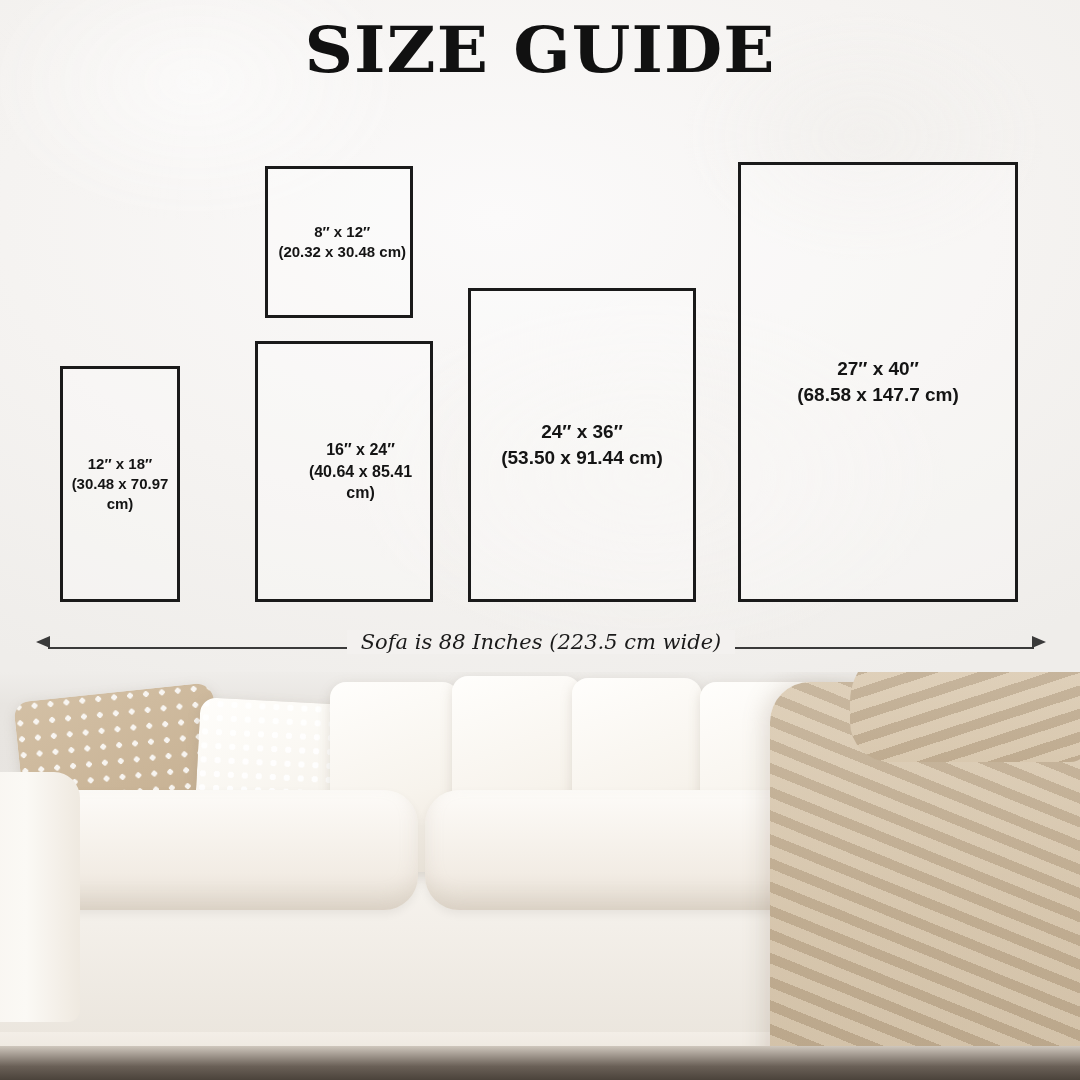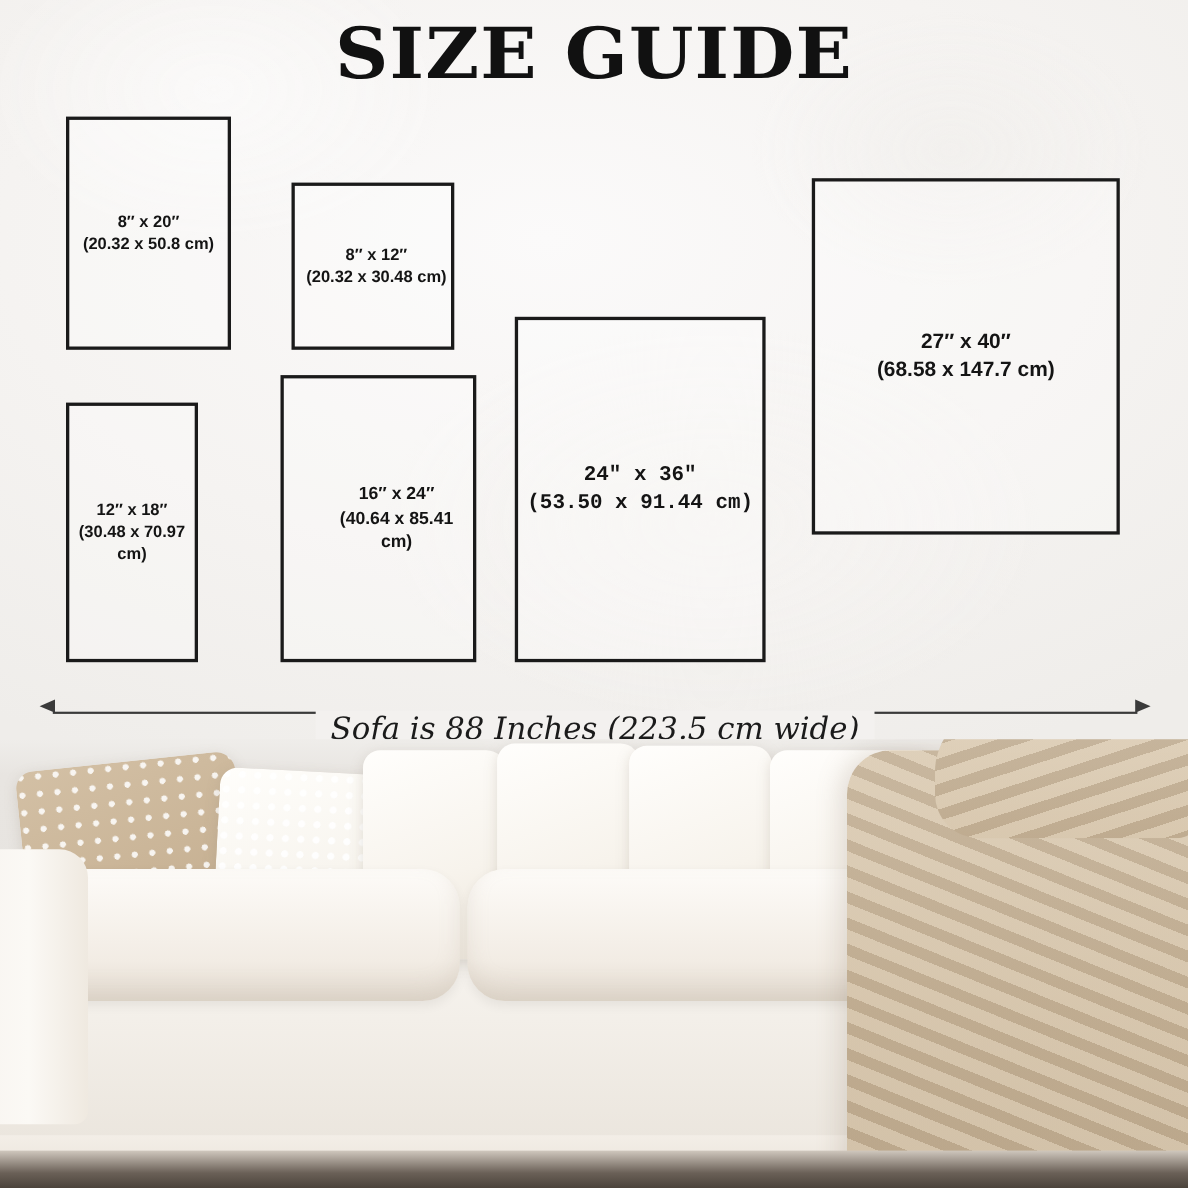--- a/index.html
+++ b/index.html
@@ -71,23 +71,23 @@
     font-family: "Liberation Sans", sans-serif;
     padding: 0 4px;
   }
   .frame-label .l2 { display: block; font-weight: 600; }
 
   .f-8x20  { left: 60px;  top: 106px; width: 150px; height: 212px; }
   .f-8x12  { left: 265px; top: 166px; width: 148px; height: 152px; justify-content: flex-end; }
   .f-12x18 { left: 60px;  top: 366px; width: 120px; height: 236px; }
   .f-16x24 { left: 255px; top: 341px; width: 178px; height: 261px; padding-left: 33px; }
   .f-24x36 { left: 468px; top: 288px; width: 228px; height: 314px; }
-  .f-27x40 { left: 738px; top: 162px; width: 280px; height: 324px; }
-
-  .f-24x36 .frame-label { font-size: 19px; font-family: Liberation Mono, monospace; }
+  .f-27x40 { left: 738px; top: 162px; width: 280px; height: 440px; }
+
+  .f-24x36 .frame-label { font-size: 19px; }
   .f-27x40 .frame-label { font-size: 19px; }
   .f-16x24 .frame-label { font-size: 16px; }
 
   
   .measure {
     position: absolute;
     left: 36px;
     top: 628px;
     width: 1010px;
     height: 40px;
@@ -109,24 +109,23 @@
   }
   .arrow-left  { left: 0;  border-right: 14px solid #3a3a3a; }
   .arrow-right { right: 0; border-left: 14px solid #3a3a3a; }
   .measure-text {
     position: absolute;
     left: 0; right: 0;
     top: 2px;
     text-align: center;
     font-family: "DejaVu Serif", serif;
     font-style: italic;
-    font-size: 28px;
+    font-size: 21px;
     color: #1b1b1b;
     background: transparent;
-    margin-top: 16px;
   }
   .measure-text span {
     background: #f3f1ef;
     padding: 0 14px;
   }
 
   
   .sofa-area {
     position: absolute;
     left: 0;
@@ -228,26 +227,20 @@
 <body>
 
 <div id="stage">
 
   <div class="wall">
     <div class="wall-texture"></div>
   </div>
 
   <div class="title">SIZE GUIDE</div>
 
-  <div class="frame f-8x20">
-    <div class="frame-label">
-      <span>8″ x 20″</span>
-      <span class="l2">(20.32 x 50.8 cm)</span>
-    </div>
-  </div>
 
   <div class="frame f-8x12">
     <div class="frame-label">
       <span>8″ x 12″</span>
       <span class="l2">(20.32 x 30.48 cm)</span>
     </div>
   </div>
 
   <div class="frame f-12x18">
     <div class="frame-label">

